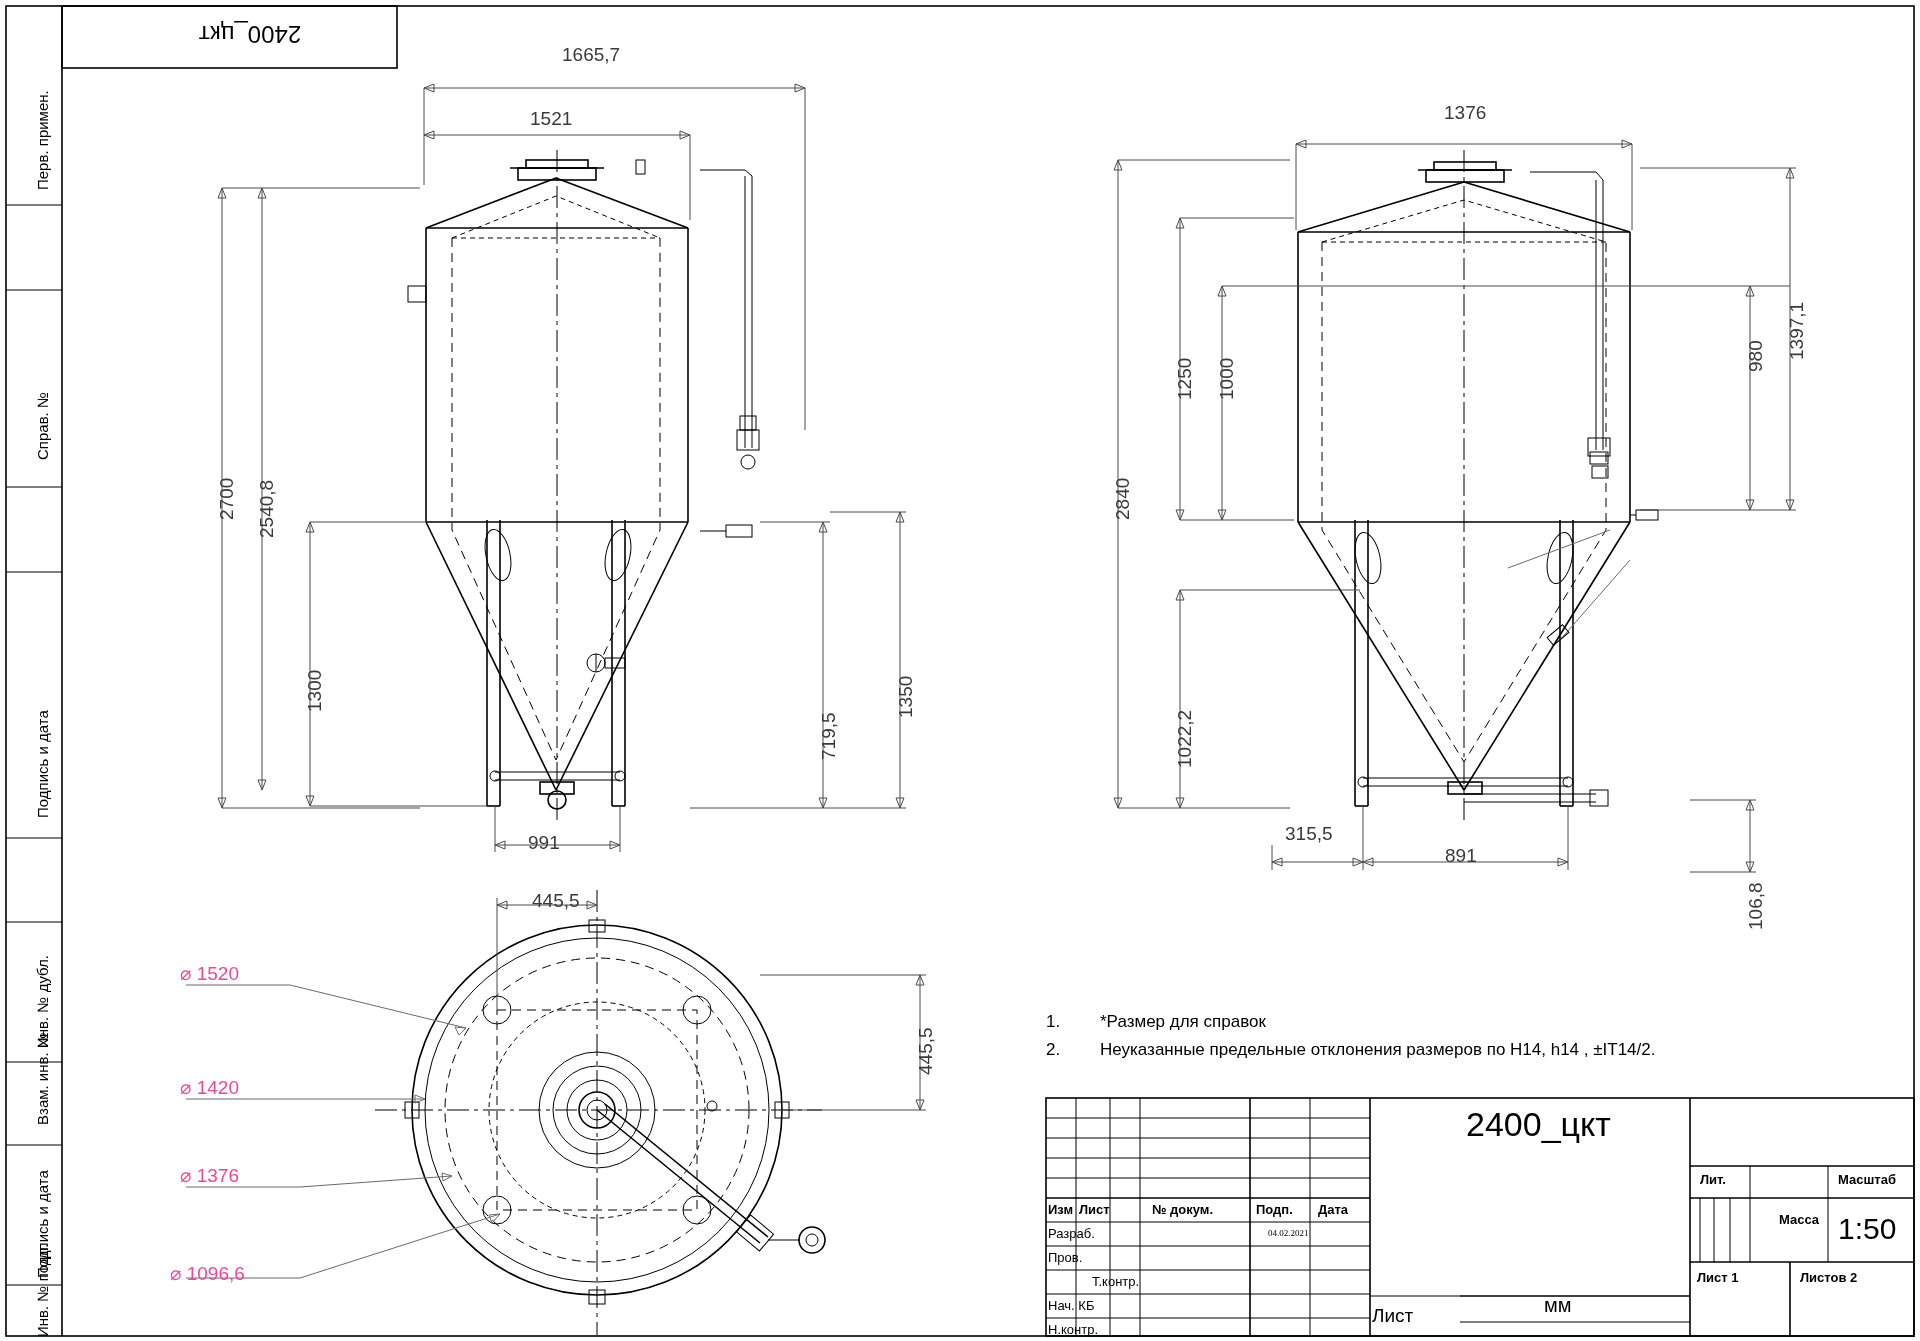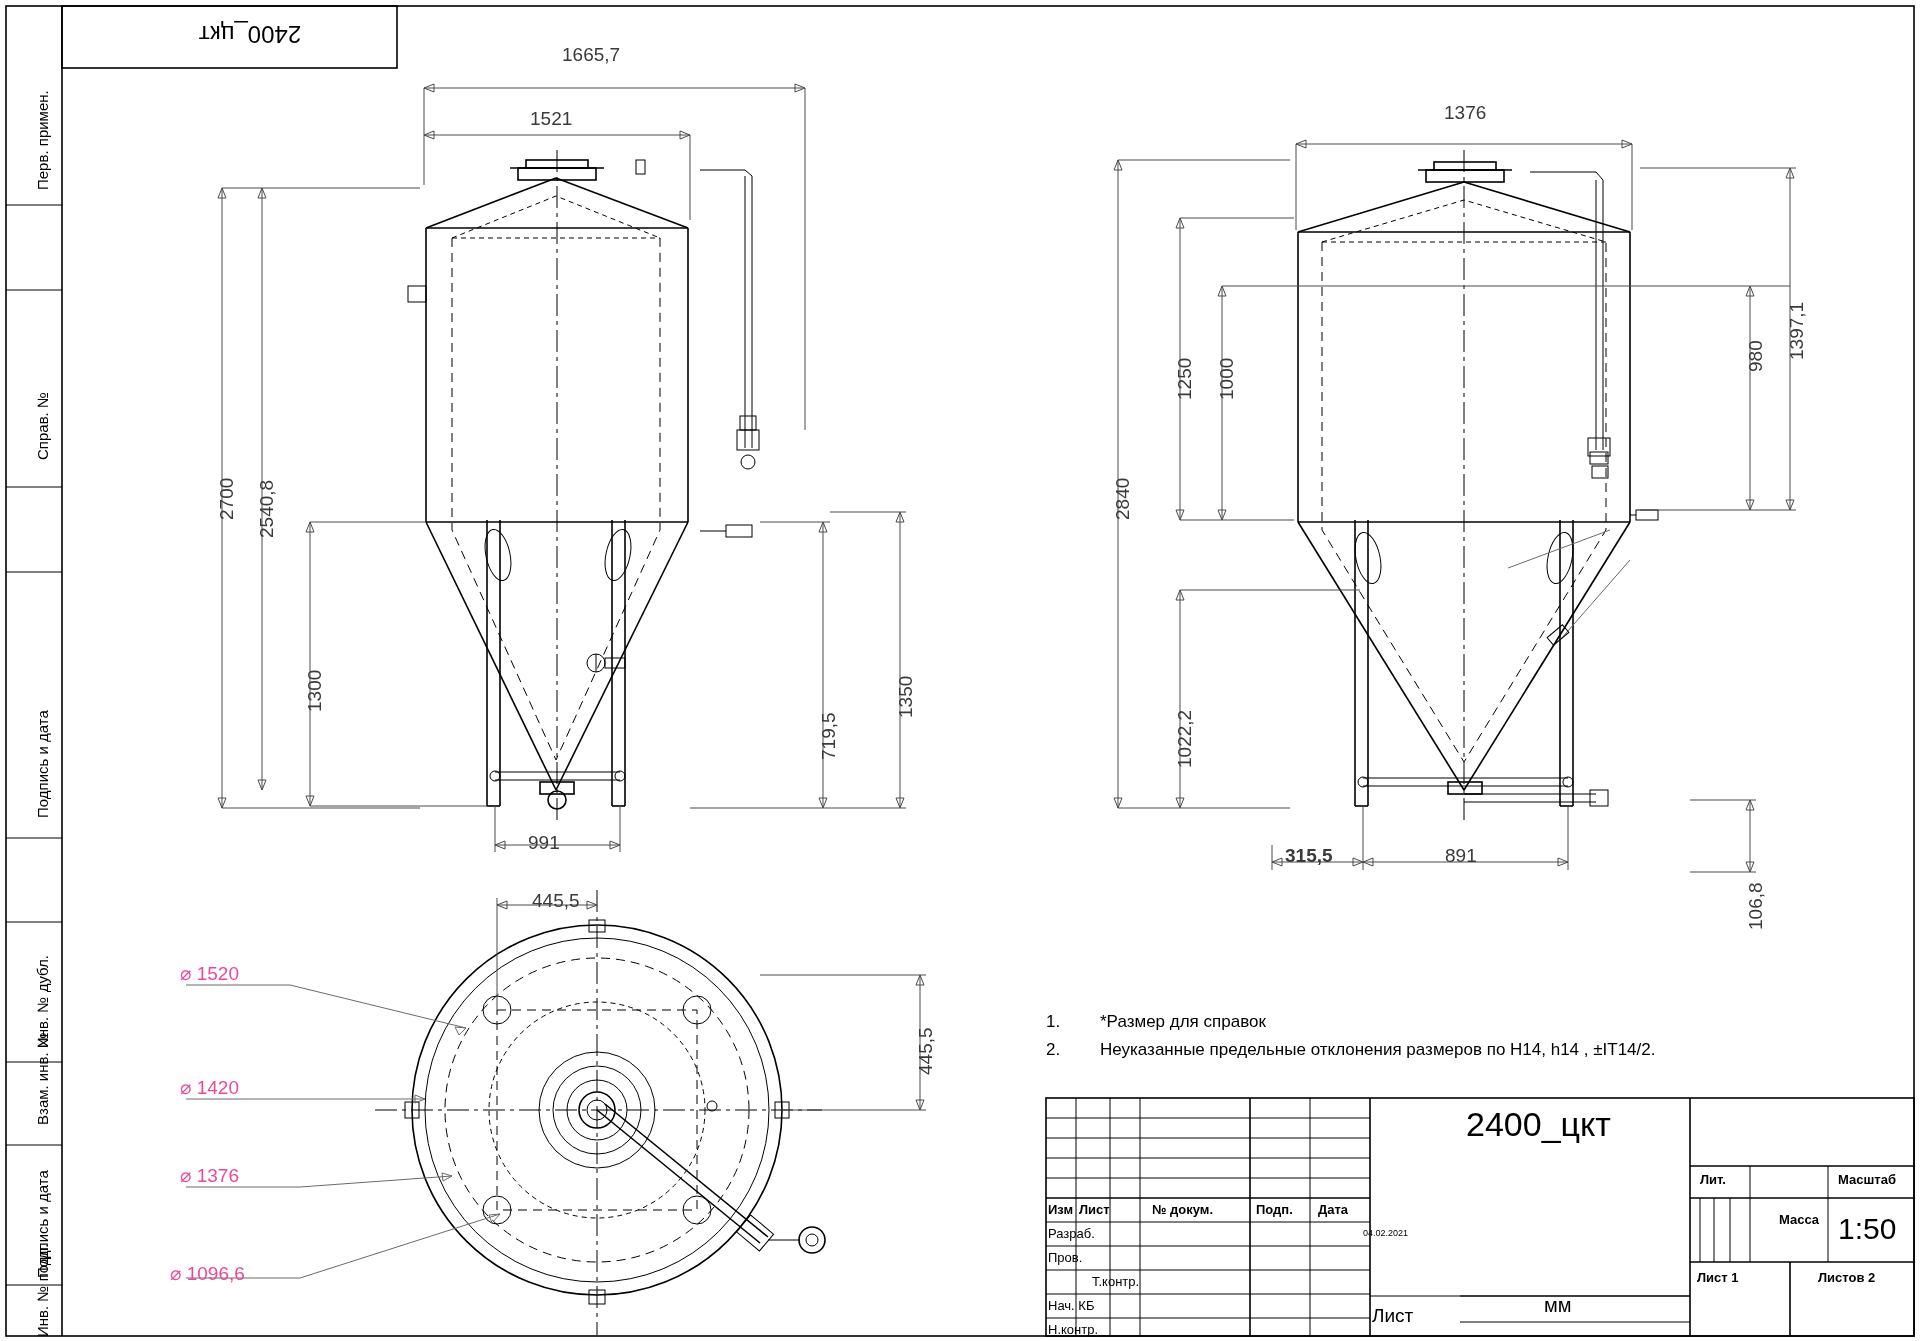--- a/index.html
+++ b/index.html
@@ -282,21 +282,21 @@
     </g>
   </svg>
 
   <div class="txt dim" style="left:1444px;top:102px;">1376</div>
   <div class="txt dim rot90" style="left:1112px;top:520px;">2840</div>
   <div class="txt dim rot90" style="left:1174px;top:400px;">1250</div>
   <div class="txt dim rot90" style="left:1216px;top:400px;">1000</div>
   <div class="txt dim rot90" style="left:1786px;top:360px;">1397,1</div>
   <div class="txt dim rot90" style="left:1745px;top:372px;">980</div>
   <div class="txt dim rot90" style="left:1174px;top:768px;">1022,2</div>
-  <div class="txt dim" style="left:1285px;top:845px;font-weight:bold;">315,5</div>
+  <div class="txt dim" style="left:1285px;top:823px;">315,5</div>
   <div class="txt dim" style="left:1445px;top:845px;">891</div>
   <div class="txt dim rot90" style="left:1745px;top:930px;">106,8</div>
 
   <svg width="1920" height="1341">
     <g>
 
       <circle class="med" cx="597" cy="1110" r="185"></circle>
       <circle class="thin" cx="597" cy="1110" r="172"></circle>
       <circle class="dash" cx="597" cy="1110" r="152"></circle>
       <circle class="dashfine" cx="597" cy="1110" r="108"></circle>
@@ -415,24 +415,24 @@
   <div class="stamp-cell" style="left:1079px;top:1202px;font-weight:bold;">Лист</div>
   <div class="stamp-cell" style="left:1152px;top:1202px;font-weight:bold;">№ докум.</div>
   <div class="stamp-cell" style="left:1256px;top:1202px;font-weight:bold;">Подп.</div>
   <div class="stamp-cell" style="left:1318px;top:1202px;font-weight:bold;">Дата</div>
 
   <div class="stamp-cell" style="left:1048px;top:1226px;">Разраб.</div>
   <div class="stamp-cell" style="left:1048px;top:1250px;">Пров.</div>
   <div class="stamp-cell" style="left:1048px;top:1274px;padding-left:44px;">Т.контр.</div>
   <div class="stamp-cell" style="left:1048px;top:1298px;">Нач. КБ</div>
   <div class="stamp-cell" style="left:1048px;top:1322px;">Н.контр.</div>
-  <div class="stamp-cell" style="left:1363px;top:1228px;font-size:9px;">04.02.2021</div>
+  <div class="stamp-cell" style="left:1268px;top:1228px;font-size:9px;font-family:Liberation Serif, serif;">04.02.2021</div>
 
   <div class="stamp-cell" style="left:1700px;top:1172px;font-weight:bold;">Лит.</div>
   <div class="stamp-cell" style="left:1770px;top:1212px;font-weight:bold;padding-left:9px;">Масса</div>
   <div class="stamp-cell" style="left:1838px;top:1172px;font-weight:bold;">Масштаб</div>
   <div class="txt" style="left:1838px;top:1212px;font-size:30px;">1:50</div>
   <div class="stamp-cell" style="left:1697px;top:1270px;font-weight:bold;">Лист 1</div>
-  <div class="stamp-cell" style="left:1800px;top:1270px;font-weight:bold;margin-left:18px;">Листов 2</div>
+  <div class="stamp-cell" style="left:1800px;top:1270px;font-weight:bold;">Листов 2</div>
   <div class="txt" style="left:1372px;top:1305px;font-size:19px;">Лист</div>
   <div class="txt" style="left:1544px;top:1294px;font-size:20px;text-align:center;">мм</div>
 
 </div>
 
 </body></html>

